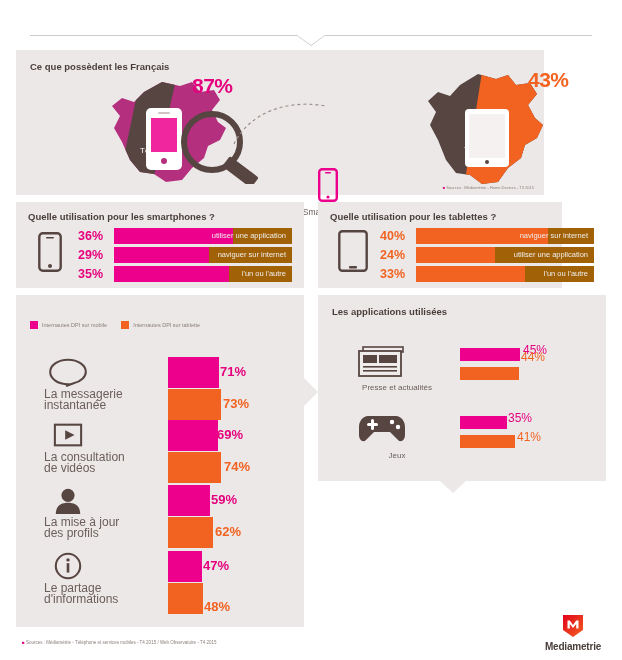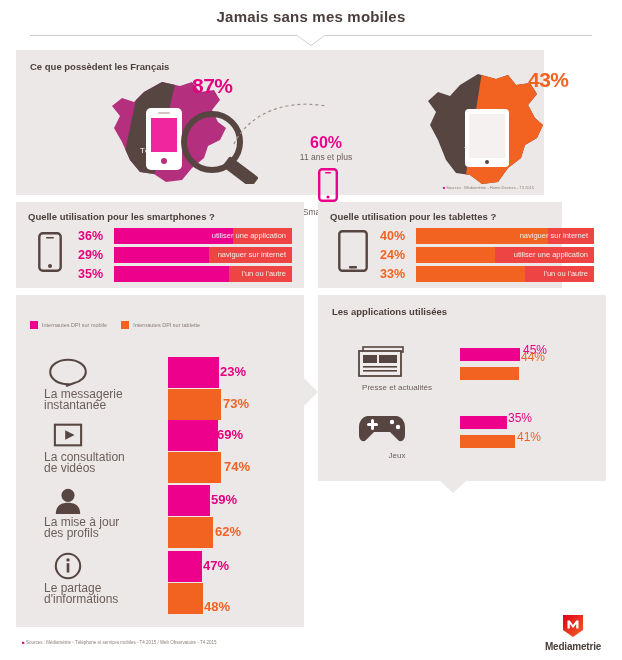--- a/index.html
+++ b/index.html
@@ -52,21 +52,21 @@
   #sp-panel { left:16px; top:202px; width:288px; height:86px; }
   #tb-panel { left:318px; top:202px; width:244px; height:86px; }
   #sp-panel .panel-head, #tb-panel .panel-head { position:absolute; left:12px; top:9px; }
 
   .dev-icon { position:absolute; }
 
   .bars { position:absolute; left:62px; top:26px; width:214px; }
   .bar-row { position:relative; height:16px; margin-bottom:3px; }
   .bar-pct { position:absolute; left:0; top:1px; width:33px; text-align:left;
              font-size:12.5px; font-weight:bold; }
-  .bar-track { position:absolute; left:36px; top:0; right:0; height:16px; background:#ef4444; }
+  .bar-track { position:absolute; left:36px; top:0; right:0; height:16px; background:#a16207; }
   .bar-fill { position:absolute; left:0; top:0; height:16px; }
   .bar-cap { position:absolute; right:6px; top:3px; font-size:7.5px; color:#efeceb; white-space:nowrap; }
 
   
   #social-panel { left:16px; top:295px; width:288px; height:332px; }
   #social-panel .panel-head { position:absolute; left:14px; top:11px; }
   .legend { position:absolute; left:14px; top:26px; display:flex; gap:14px; }
   .legend-item { display:flex; align-items:center; gap:4px; }
   .swatch { width:8px; height:8px; display:inline-block; }
   .legend-txt { font-size:5.5px; color:#8a7e7a; white-space:nowrap; }
@@ -101,21 +101,20 @@
   .logo { position:absolute; left:540px; top:614px; width:66px; text-align:center; }
   .logo-mark { width:22px; height:24px; margin:0 auto; position:relative; }
   .logo-txt { font-size:10px; font-weight:bold; color:#4a3f3c; margin-top:3px; letter-spacing:-.2px;}
 </style>
 </head>
 <body>
 
 <div class="page">
 
   <div class="header">
-    <div class="title">Jamais sans mes mobiles</div>
     <div class="rule"></div>
     <div class="notch"></div>
   </div>
 
   <div class="panel" id="top-panel">
     <div class="panel-head">Ce que possèdent les Français</div>
 
     <div class="map" style="left:88px; top:30px;">
       <svg width="130" height="105" viewBox="0 0 130 105">
         <defs>
@@ -139,24 +138,20 @@
       <circle cx="20" cy="55" r="3" fill="#b4307f"></circle>
     </svg>
     <svg style="position:absolute; left:158px; top:58px;" width="100" height="76" viewBox="0 0 100 76">
       <circle cx="38" cy="34" r="28" fill="none" stroke="#574541" stroke-width="6"></circle>
       <rect x="56" y="48" width="36" height="13" rx="2" fill="#574541" transform="rotate(37 56 48)"></rect>
     </svg>
     <svg style="position:absolute; left:216px; top:50px;" width="96" height="46" viewBox="0 0 96 46">
       <path d="M2 44 C 20 8, 62 0, 94 6" fill="none" stroke="#9b8e8a" stroke-width="1.2" stroke-dasharray="3,3"></path>
     </svg>
 
-    <div class="mid-block" style="left:264px; top:84px; width:92px;">
-      <div class="mid-pct">60%</div>
-      <div class="mid-sub">11 ans et plus</div>
-    </div>
     <svg style="position:absolute; left:302px; top:118px;" width="20" height="34" viewBox="0 0 20 34">
       <rect x="1.2" y="1.2" width="17.6" height="31.6" rx="3" fill="none" stroke="#ec008c" stroke-width="2.4"></rect>
       <rect x="7" y="4" width="6" height="1.4" rx=".7" fill="#ec008c"></rect>
       <circle cx="10" cy="29" r="1.6" fill="#ec008c"></circle>
     </svg>
     <div class="mid-cap" style="position:absolute; left:264px; top:154px; width:92px; text-align:center;">Smartphone</div>
 
     <div class="map" style="left:404px; top:22px;">
       <svg width="130" height="115" viewBox="0 0 130 115">
         <defs>
@@ -258,21 +253,21 @@
       </div>
     </div>
 
     <div class="usage-row" style="top:62px;">
       <svg class="usage-icon" viewBox="0 0 44 32">
         <path d="M22 3 C11 3 3 9 3 16 C3 23 11 29 22 29 L20 31 L28 28 C36 26 41 21 41 16 C41 9 33 3 22 3 Z" fill="none" stroke="#574541" stroke-width="2.2"></path>
       </svg>
       <div class="usage-label"><span style="white-space:pre-line">La messagerie
 instantanée</span></div>
       <div class="ubar" id="sm0" style="background: rgb(236, 0, 140); left: 152px; top: 0px; width: 51.12px;"></div>
-      <div class="ubar-val pink" style="left:204px; top:7px;">23%</div>
+      <div class="ubar-val pink" style="left:204px; top:7px;">71%</div>
       <div class="ubar" id="st0" style="background: rgb(242, 99, 34); left: 152px; top: 32px; width: 52.56px;"></div>
       <div class="ubar-val orange" style="left:207px; top:39px;">73%</div>
     </div>
 
     <div class="usage-row" style="top:125px;">
       <svg class="usage-icon" viewBox="0 0 44 32">
         <rect x="8" y="5" width="28" height="22" fill="none" stroke="#574541" stroke-width="2.2"></rect>
         <polygon points="19,11 29,16 19,21" fill="#574541"></polygon>
       </svg>
       <div class="usage-label"><span style="white-space:pre-line">La consultation

